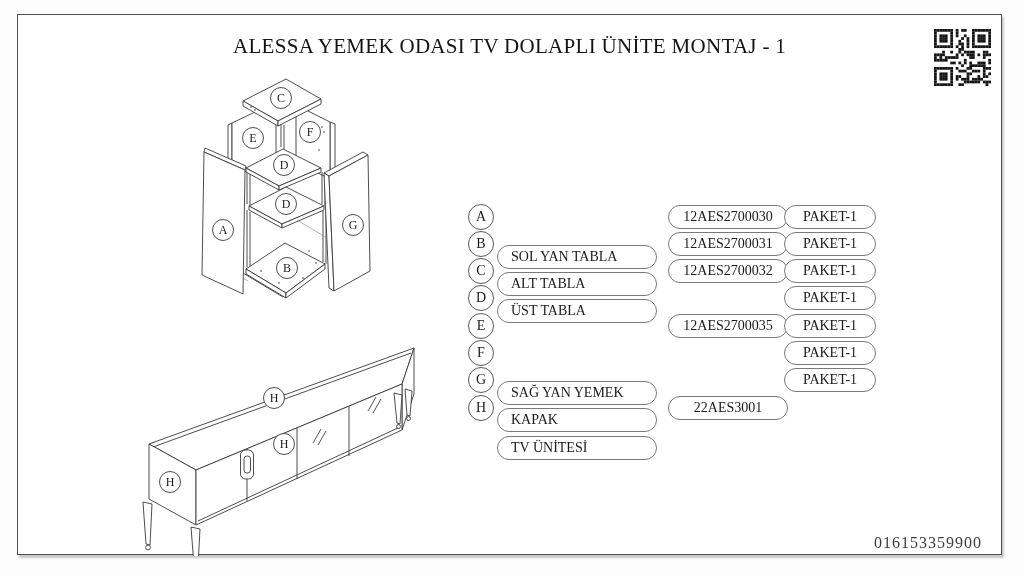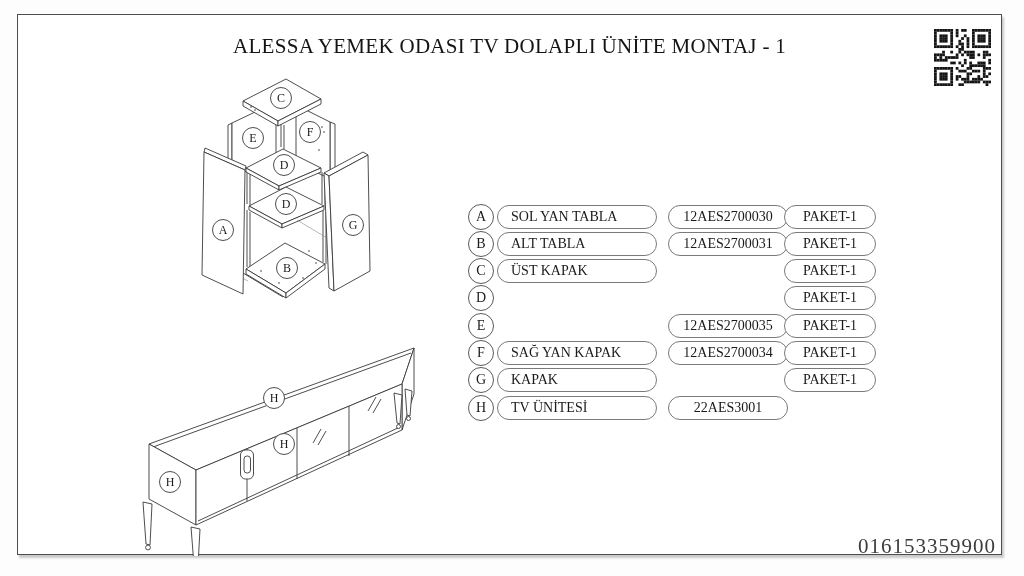--- a/index.html
+++ b/index.html
@@ -11,21 +11,21 @@
     position:absolute;left:17px;top:14px;width:985px;height:541px;
     background:#ffffff;border:1.5px solid #4d4d4d;box-sizing:border-box;
     box-shadow:2px 3px 2px #c9c9c9;
   }
   .title{
     position:absolute;top:19px;left:0;width:100%;text-align:center;
     font-size:21px;color:#141414;letter-spacing:.3px;white-space:nowrap;
   }
   .qr{position:absolute;left:916px;top:14px;width:57px;height:57px;}
   .serial{
-    position:absolute;right:5px;top:519px;font-size:21px;color:#3d3d3d;
+    position:absolute;right:19px;top:519px;font-size:16px;color:#3d3d3d;
     letter-spacing:1px;
   }
   .drawing{position:absolute;left:0;top:0;}
   .drawing polygon,.drawing rect.h,.drawing path{fill:#ffffff;stroke:#3a3a3a;stroke-width:.9;stroke-linejoin:round;}
   .drawing line{stroke:#3a3a3a;stroke-width:.9;}
   .drawing line.thin{stroke:#8a8a8a;stroke-width:.6;}
   .drawing circle.dot{fill:#3a3a3a;stroke:none;}
   .drawing circle.foot{fill:#ffffff;stroke:#3a3a3a;stroke-width:.9;}
   .drawing circle.lbl{fill:#ffffff;stroke:#4f4f4f;stroke-width:1;}
   .drawing text{font-family:"Liberation Serif","DejaVu Serif",serif;font-size:12px;fill:#1a1a1a;text-anchor:middle;}
@@ -34,21 +34,21 @@
   .lcirc{
     position:absolute;left:0;top:.5px;width:26px;height:26px;box-sizing:border-box;
     border:1.2px solid #5a5a5a;border-radius:50%;text-align:center;line-height:24px;
     font-size:14px;color:#1a1a1a;background:#fff;
   }
   .pill{
     position:absolute;top:1.5px;height:24px;box-sizing:border-box;background:#fff;
     border:1.2px solid #7a7a7a;border-radius:12px;font-size:14px;color:#1a1a1a;
     line-height:21px;white-space:nowrap;overflow:hidden;
   }
-  .pill.name{left:29px;width:160px;padding-left:13px;}
+  .pill.name{left:29px;width:160px;padding-left:13px;margin-top:40px;}
   .pill.code{left:200px;width:120px;text-align:center;}
   .pill.paket{left:316px;width:92px;text-align:center;}
 </style>
 </head>
 <body>
 
 <div class="page">
 
   <div class="title">ALESSA YEMEK ODASI TV DOLAPLI ÜNİTE MONTAJ - 1</div>
 
@@ -395,36 +395,36 @@
         <div class="pill paket">PAKET-1</div>
       </div>
       <div class="prow">
         <div class="lcirc">B</div>
         <div class="pill name">ALT TABLA</div>
         <div class="pill code">12AES2700031</div>
         <div class="pill paket">PAKET-1</div>
       </div>
       <div class="prow">
         <div class="lcirc">C</div>
-        <div class="pill name">ÜST KAPAK</div>
+        <div class="pill name">ÜST TABLA</div>
+        <div class="pill code">12AES2700032</div>
         <div class="pill paket">PAKET-1</div>
       </div>
       <div class="prow">
         <div class="lcirc">D</div>
         <div class="pill paket">PAKET-1</div>
       </div>
       <div class="prow">
         <div class="lcirc">E</div>
         <div class="pill code">12AES2700035</div>
         <div class="pill paket">PAKET-1</div>
       </div>
       <div class="prow">
         <div class="lcirc">F</div>
-        <div class="pill name">SAĞ YAN KAPAK</div>
-        <div class="pill code">12AES2700034</div>
+        <div class="pill name">SAĞ YAN YEMEK</div>
         <div class="pill paket">PAKET-1</div>
       </div>
       <div class="prow">
         <div class="lcirc">G</div>
         <div class="pill name">KAPAK</div>
         <div class="pill paket">PAKET-1</div>
       </div>
       <div class="prow">
         <div class="lcirc">H</div>
         <div class="pill name">TV ÜNİTESİ</div>

